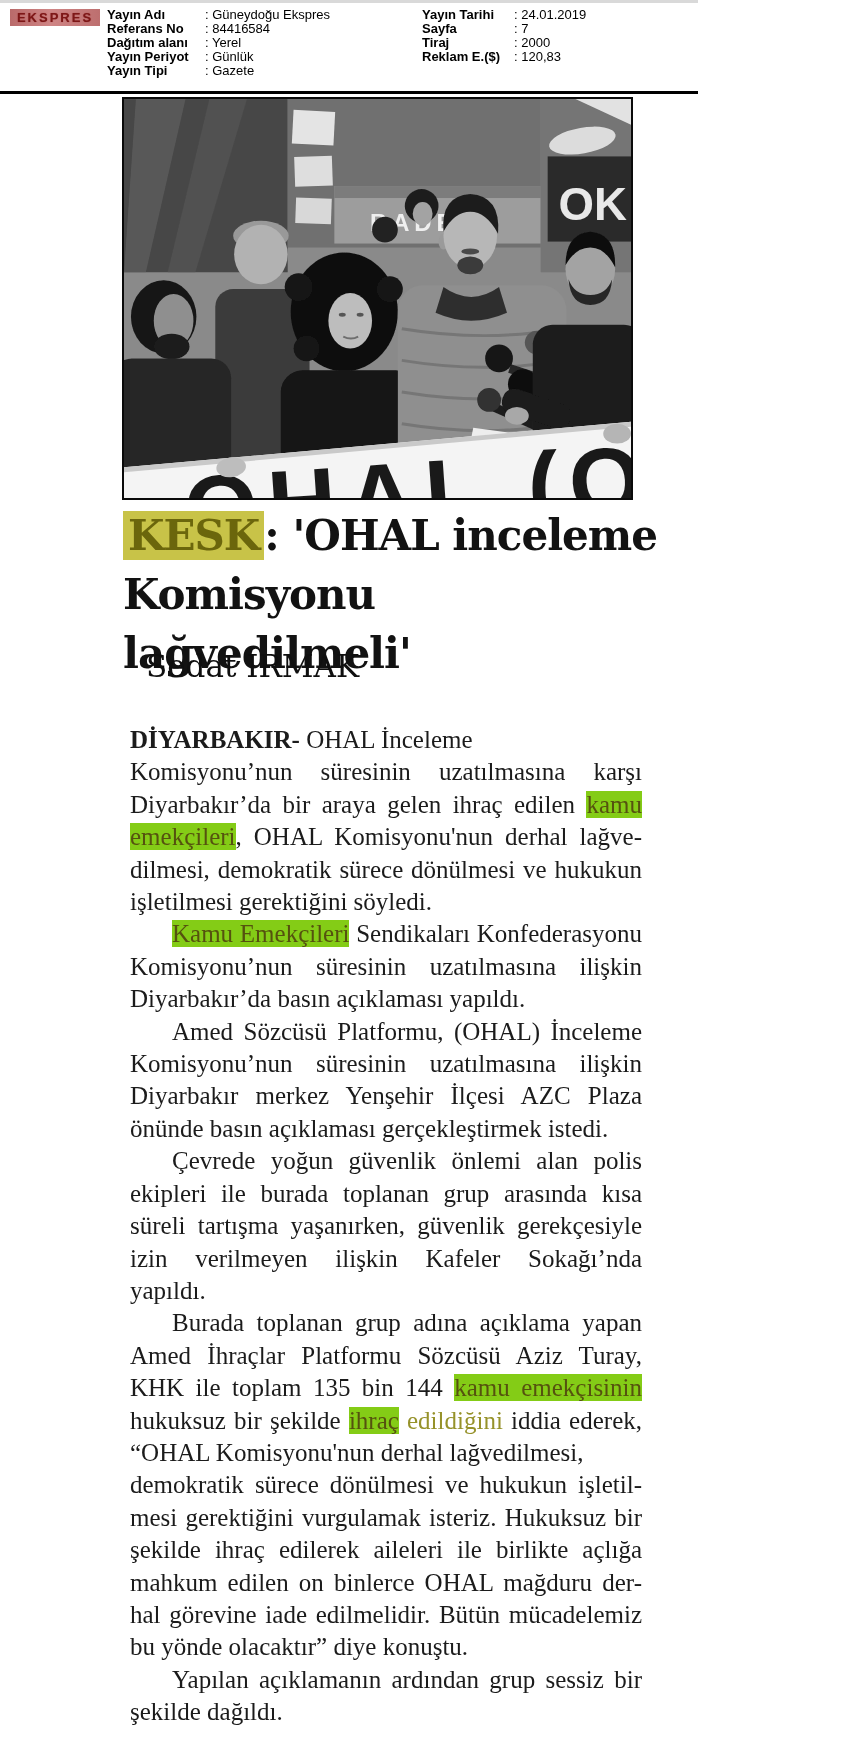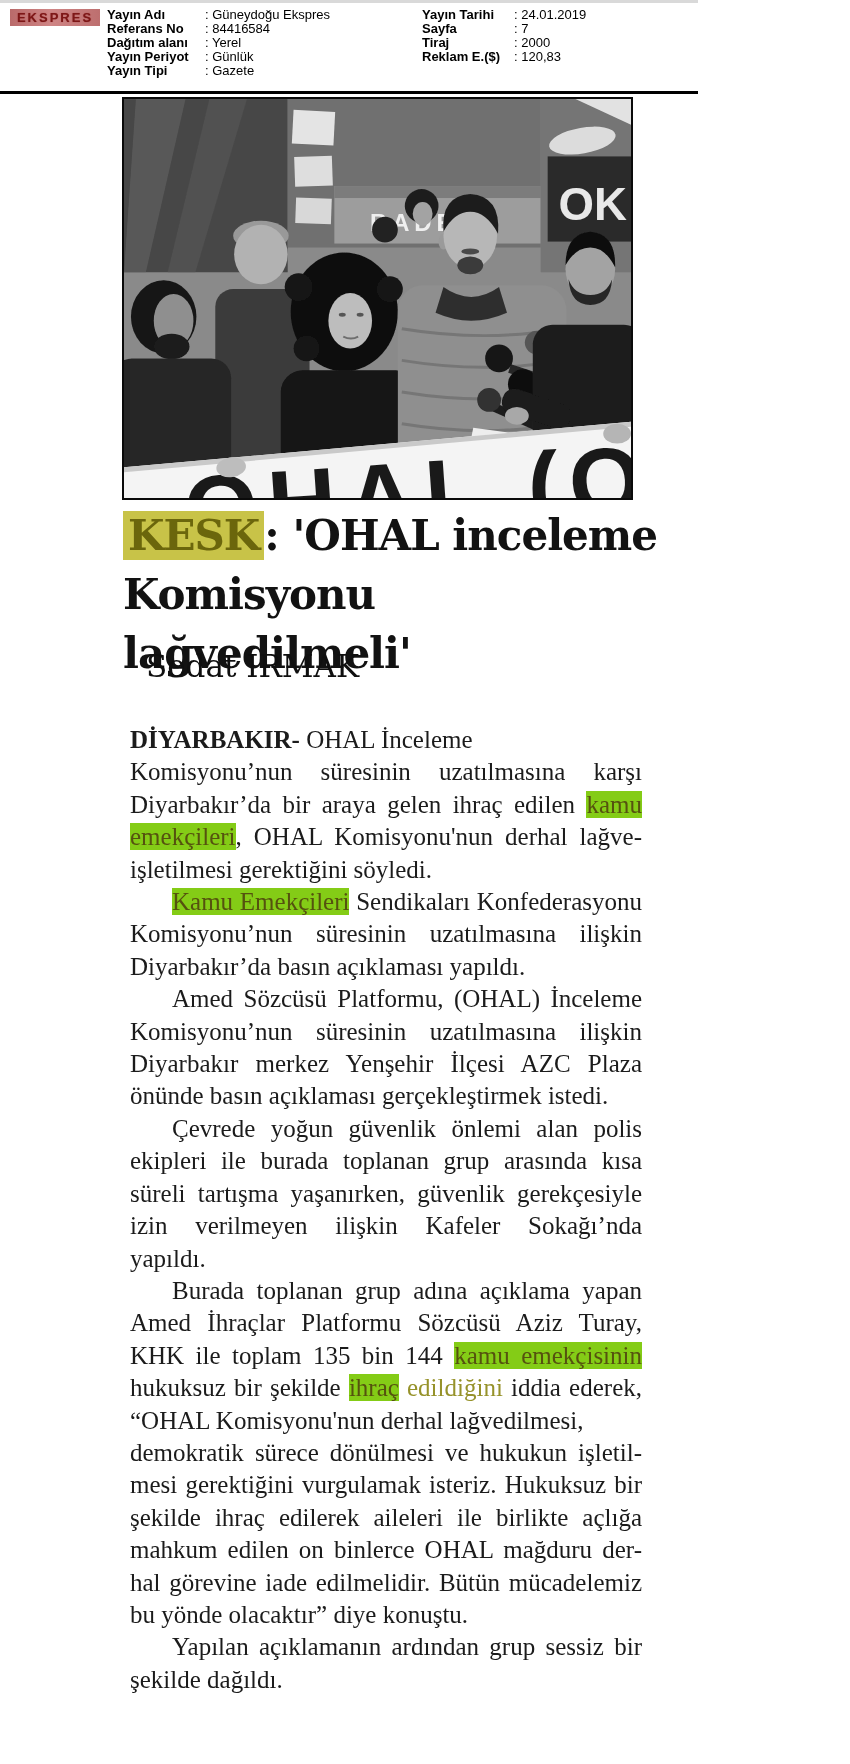--- a/index.html
+++ b/index.html
@@ -209,20 +209,21 @@
     <div>Komisyonu lağvedilmeli'</div>
   </div>
 
   <div class="byline">Sedat IRMAK</div>
 
   <div class="article">
       <div class="ln"><span class="b">DİYARBAKIR-</span><span class=""> OHAL İnceleme</span></div>
       <div class="ln j"><span class="">Komisyonu’nun süresinin uzatılmasına karşı</span></div>
       <div class="ln j"><span class="">Diyarbakır’da bir araya gelen ihraç edilen </span><span class=" hl">kamu</span></div>
       <div class="ln j"><span class=" hl">emekçileri</span><span class="">, OHAL Komisyonu'nun derhal lağve-</span></div>
+      <div class="ln j"><span class="">dilmesi, demokratik sürece dönülmesi ve hukukun</span></div>
       <div class="ln"><span class="">işletilmesi gerektiğini söyledi.</span></div>
       <div class="ln j ind"><span class=" hl">Kamu Emekçileri</span><span class=""> Sendikaları Konfederasyonu</span></div>
       <div class="ln j"><span class="">Komisyonu’nun süresinin uzatılmasına ilişkin</span></div>
       <div class="ln"><span class="">Diyarbakır’da basın açıklaması yapıldı.</span></div>
       <div class="ln j ind"><span class="">Amed Sözcüsü Platformu, (OHAL) İnceleme</span></div>
       <div class="ln j"><span class="">Komisyonu’nun süresinin uzatılmasına ilişkin</span></div>
       <div class="ln j"><span class="">Diyarbakır merkez Yenşehir İlçesi AZC Plaza</span></div>
       <div class="ln"><span class="">önünde basın açıklaması gerçekleştirmek istedi.</span></div>
       <div class="ln j ind"><span class="">Çevrede yoğun güvenlik önlemi alan polis</span></div>
       <div class="ln j"><span class="">ekipleri ile burada toplanan grup arasında kısa</span></div>

